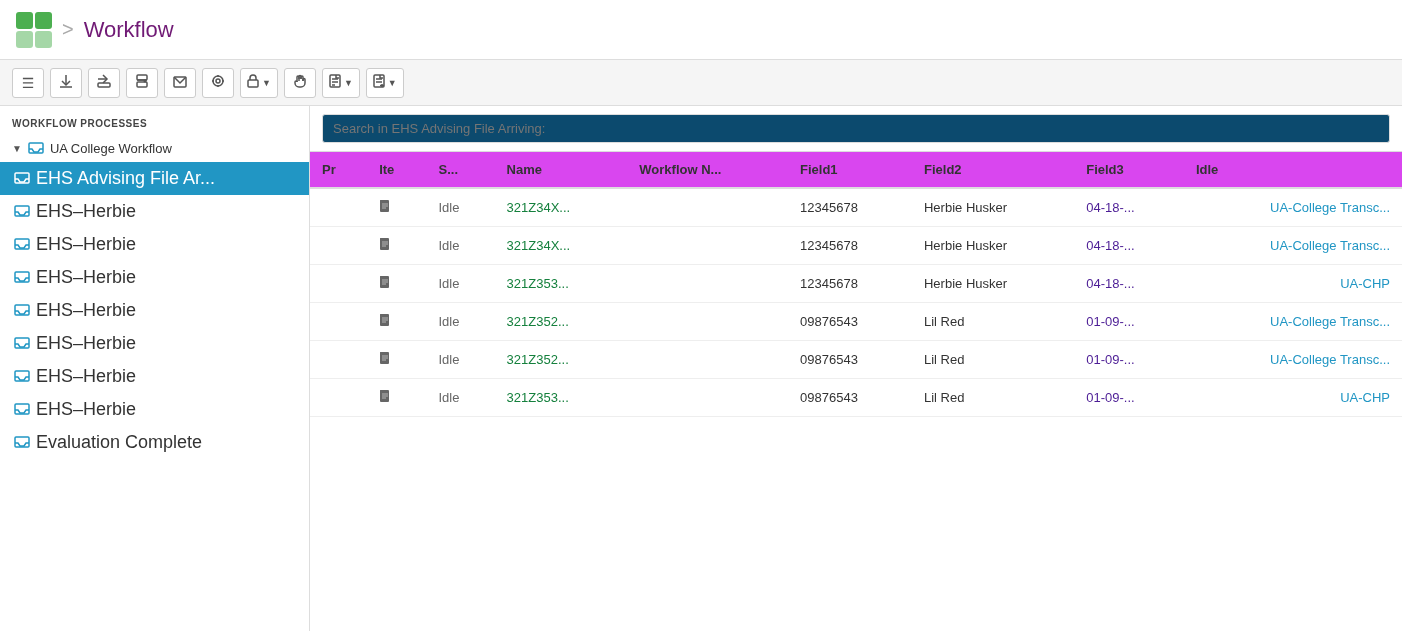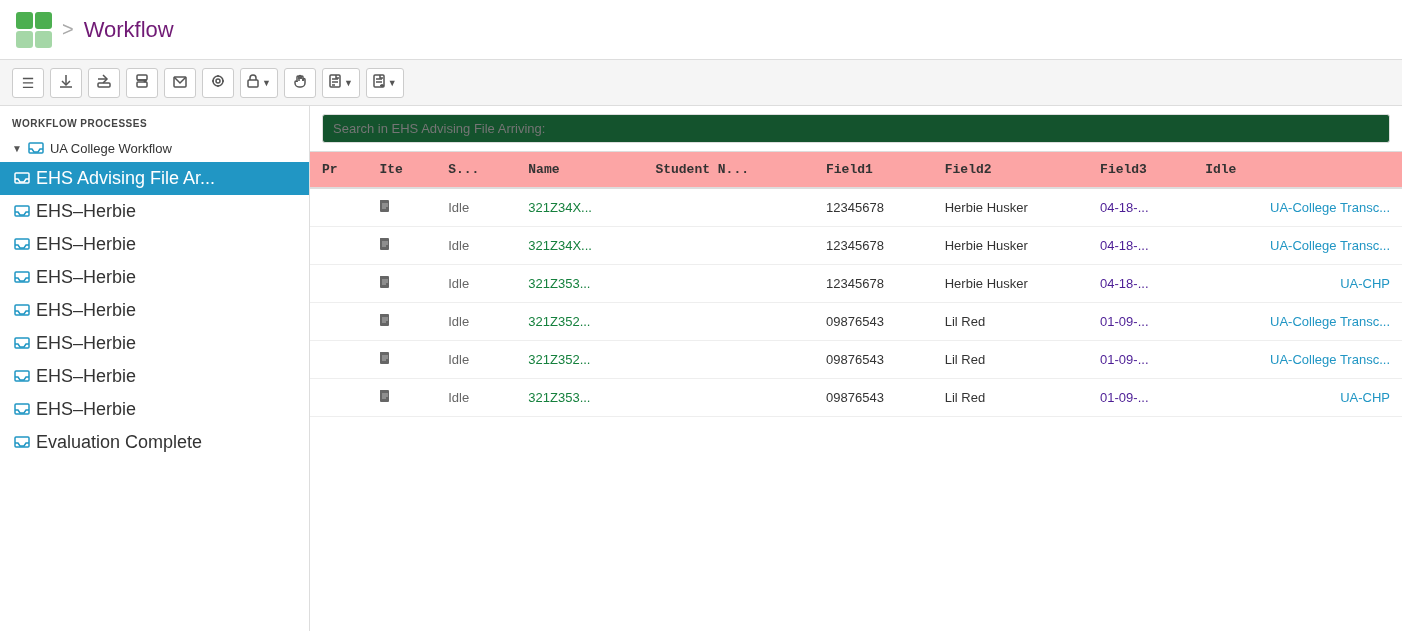--- a/index.html
+++ b/index.html
@@ -125,38 +125,37 @@
       padding: 8px 12px;
       border-bottom: 1px solid #ddd;
     }
     .search-input {
       width: 100%;
       padding: 6px 10px;
       border: 1px solid #ddd;
       border-radius: 3px;
       font-size: 13px;
       color: #999;
-      background: #14532d;
+      background: #0c4a6e;
       outline: none;
     }
 
     
     .table-container {
       flex: 1;
       overflow: auto;
     }
     table {
       width: 100%;
       border-collapse: collapse;
       font-size: 13px;
     }
     thead tr {
-      background: #fca5a5;
+      background: #d946ef;
       border-bottom: 2px solid #ddd;
-      font-family: Liberation Mono, monospace;
     }
     thead th {
       padding: 10px 12px;
       text-align: left;
       font-weight: 600;
       color: #333;
       white-space: nowrap;
     }
     tbody tr {
       border-bottom: 1px solid #eee;
@@ -374,21 +373,21 @@
     </div>
 
     <div class="table-container">
       <table>
         <thead>
           <tr>
             <th>Pr</th>
             <th>Ite</th>
             <th>S...</th>
             <th>Name</th>
-            <th>Student N...</th>
+            <th>Workflow N...</th>
             <th>Field1</th>
             <th>Field2</th>
             <th>Field3</th>
             <th>Idle</th>
           </tr>
         </thead>
         <tbody id="table-body">
         <tr>
               <td></td>
               <td><svg width="12" height="14" viewBox="0 0 12 14" fill="#333" stroke="#333" stroke-width="0.5">

